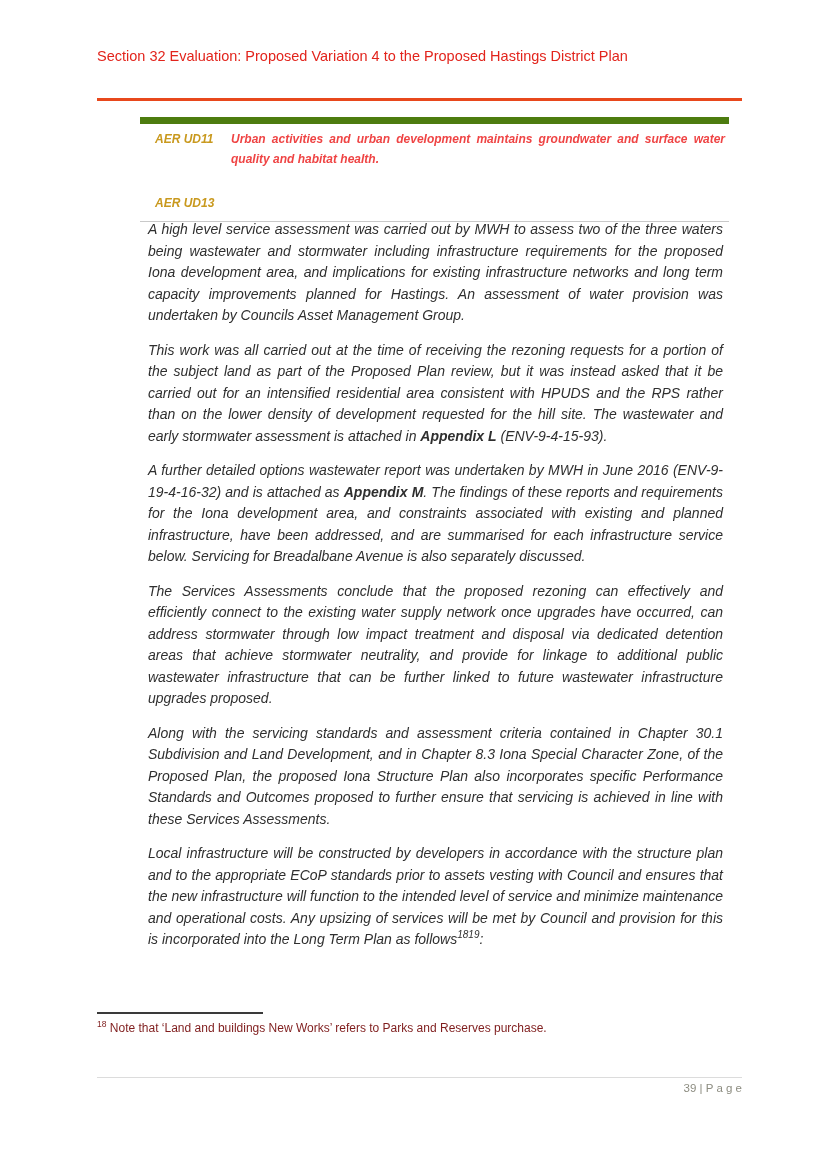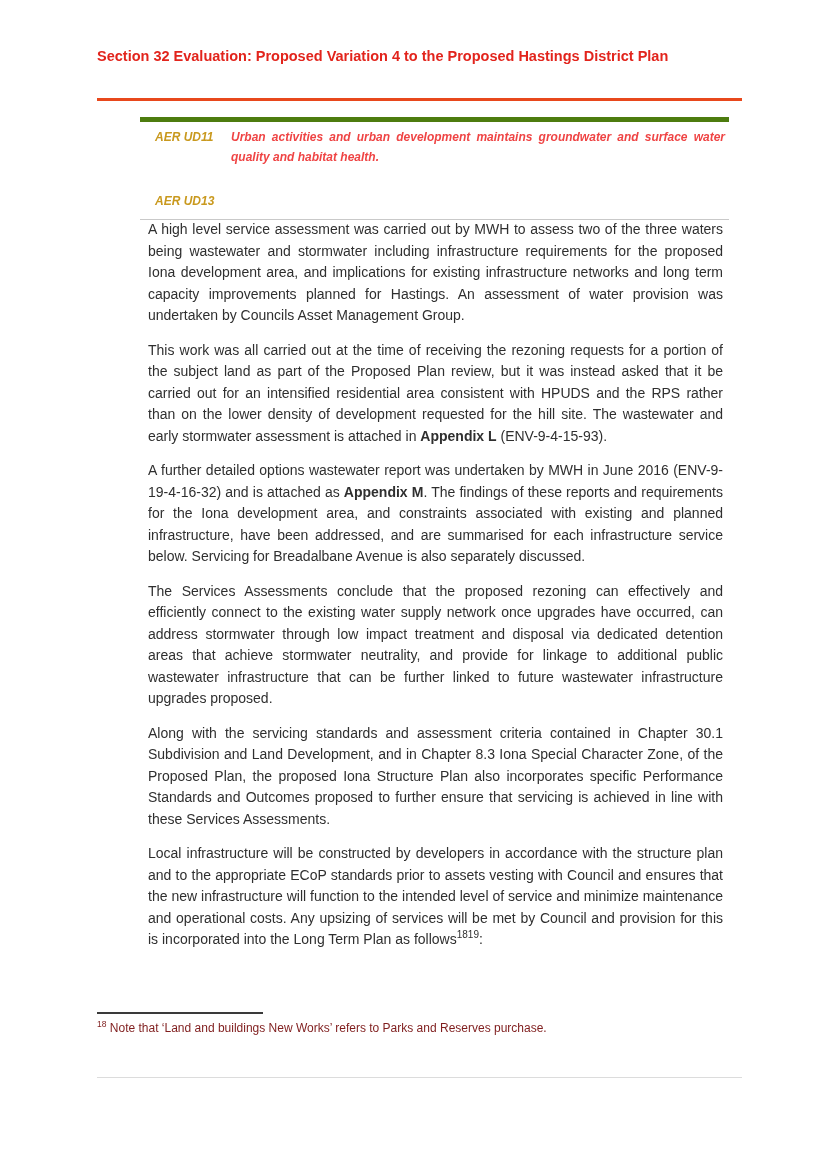--- a/index.html
+++ b/index.html
@@ -13,40 +13,40 @@
     background: #ffffff;
     overflow: hidden;
   }
 
   .title {
     position: absolute;
     left: 97px;
     top: 46px;
     width: 622px;
     font-size: 14.5px;
-    font-weight: bold;
+    font-weight: normal;
     line-height: 20px;
     color: #e2241c;
   }
 
   .title-rule {
     position: absolute;
     left: 97px;
     top: 98px;
     width: 645px;
     height: 3px;
     background: #e8481c;
   }
 
   .aer-table {
     position: absolute;
     left: 140px;
     top: 117px;
     width: 589px;
-    border-top: 5px solid #4d7c0f;
+    border-top: 7px solid #4d7c0f;
     border-bottom: 1px solid #c9c9c9;
     padding: 5px 0 8px 0;
   }
 
   .aer-row {
     display: flex;
     margin-top: 24px;
   }
   .aer-row:first-child { margin-top: 0; }
 
@@ -69,20 +69,21 @@
     color: #ef4444;
     text-align: justify;
     padding-right: 4px;
   }
 
   .body-text {
     position: absolute;
     left: 148px;
     top: 219px;
     width: 575px;
+    font-style: italic;
   }
 
   .para {
     font-size: 14px;
     line-height: 21.5px;
     color: #2f2f2f;
     text-align: justify;
     margin-bottom: 13px;
   }
   .para sup {
@@ -167,14 +168,15 @@
     </div>
 
   <div class="fn-sep"></div>
 
   <div class="footnotes" id="footnotes">
       <div class="footnote"><sup>18</sup><span> Note that ‘Land and buildings New Works’ refers to Parks and Reserves purchase.</span></div>
     </div>
 
   <div class="footer-line"></div>
 
+  <div class="footer-text">39 | P a g e</div>
 
 </div>
 
 </body></html>

